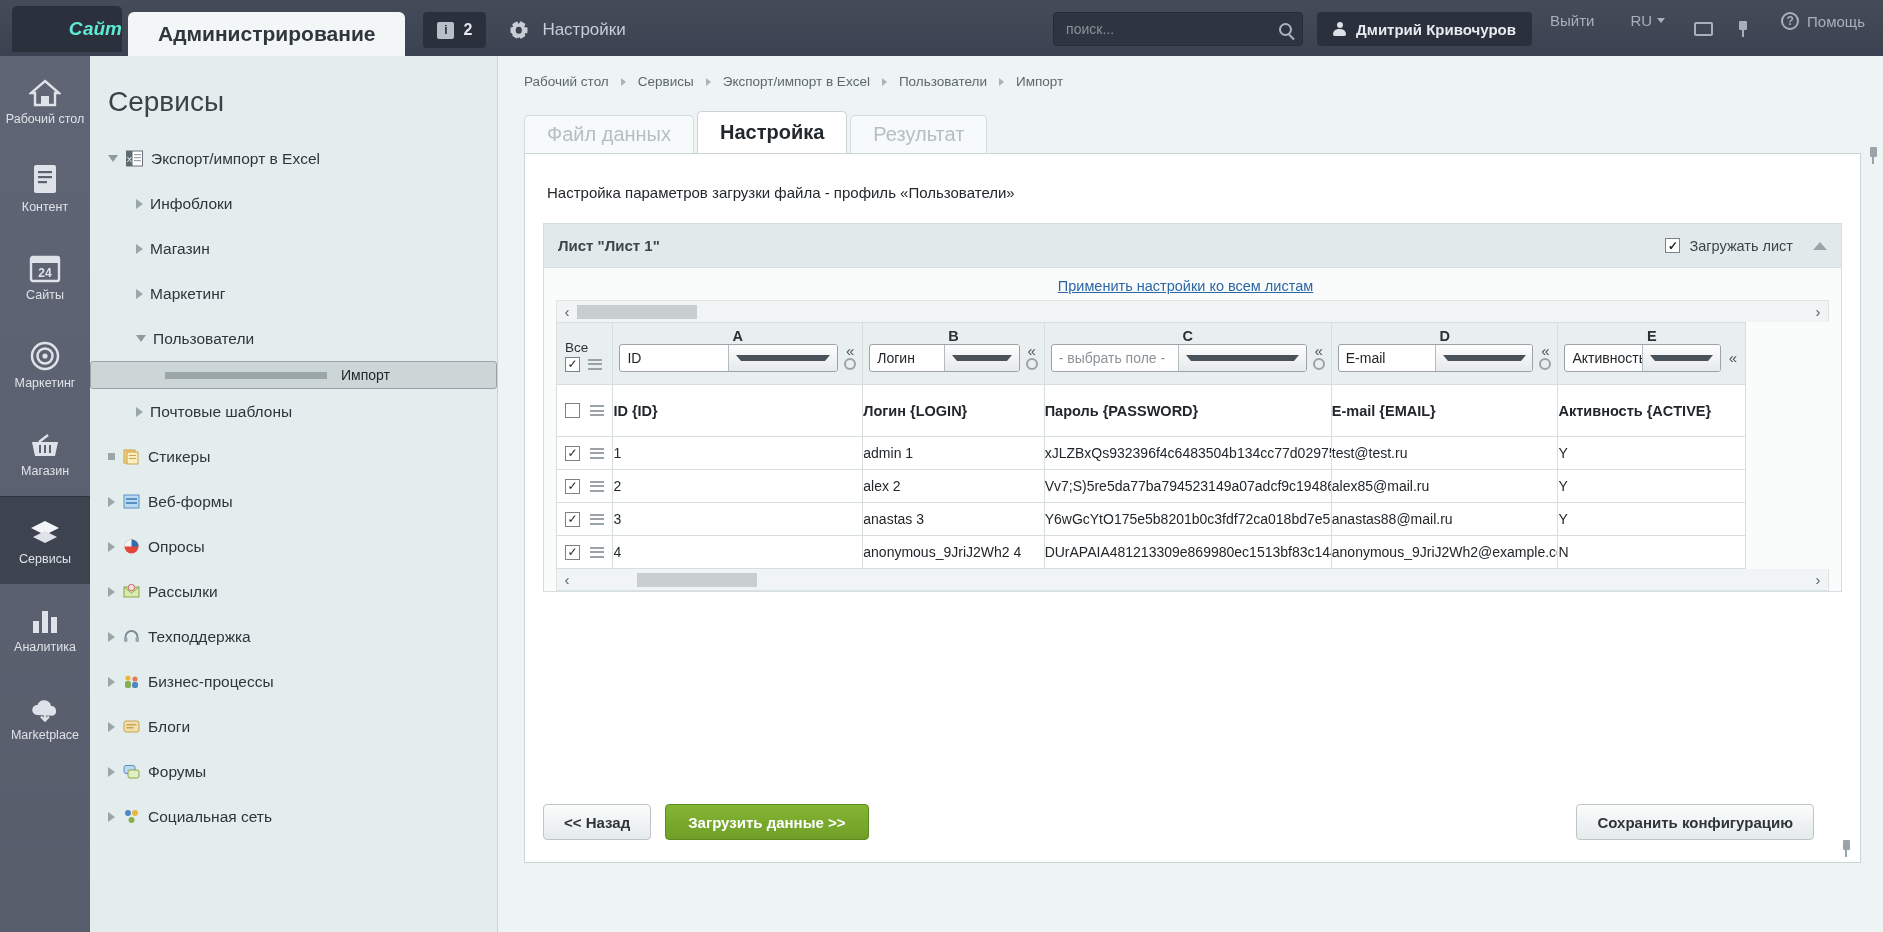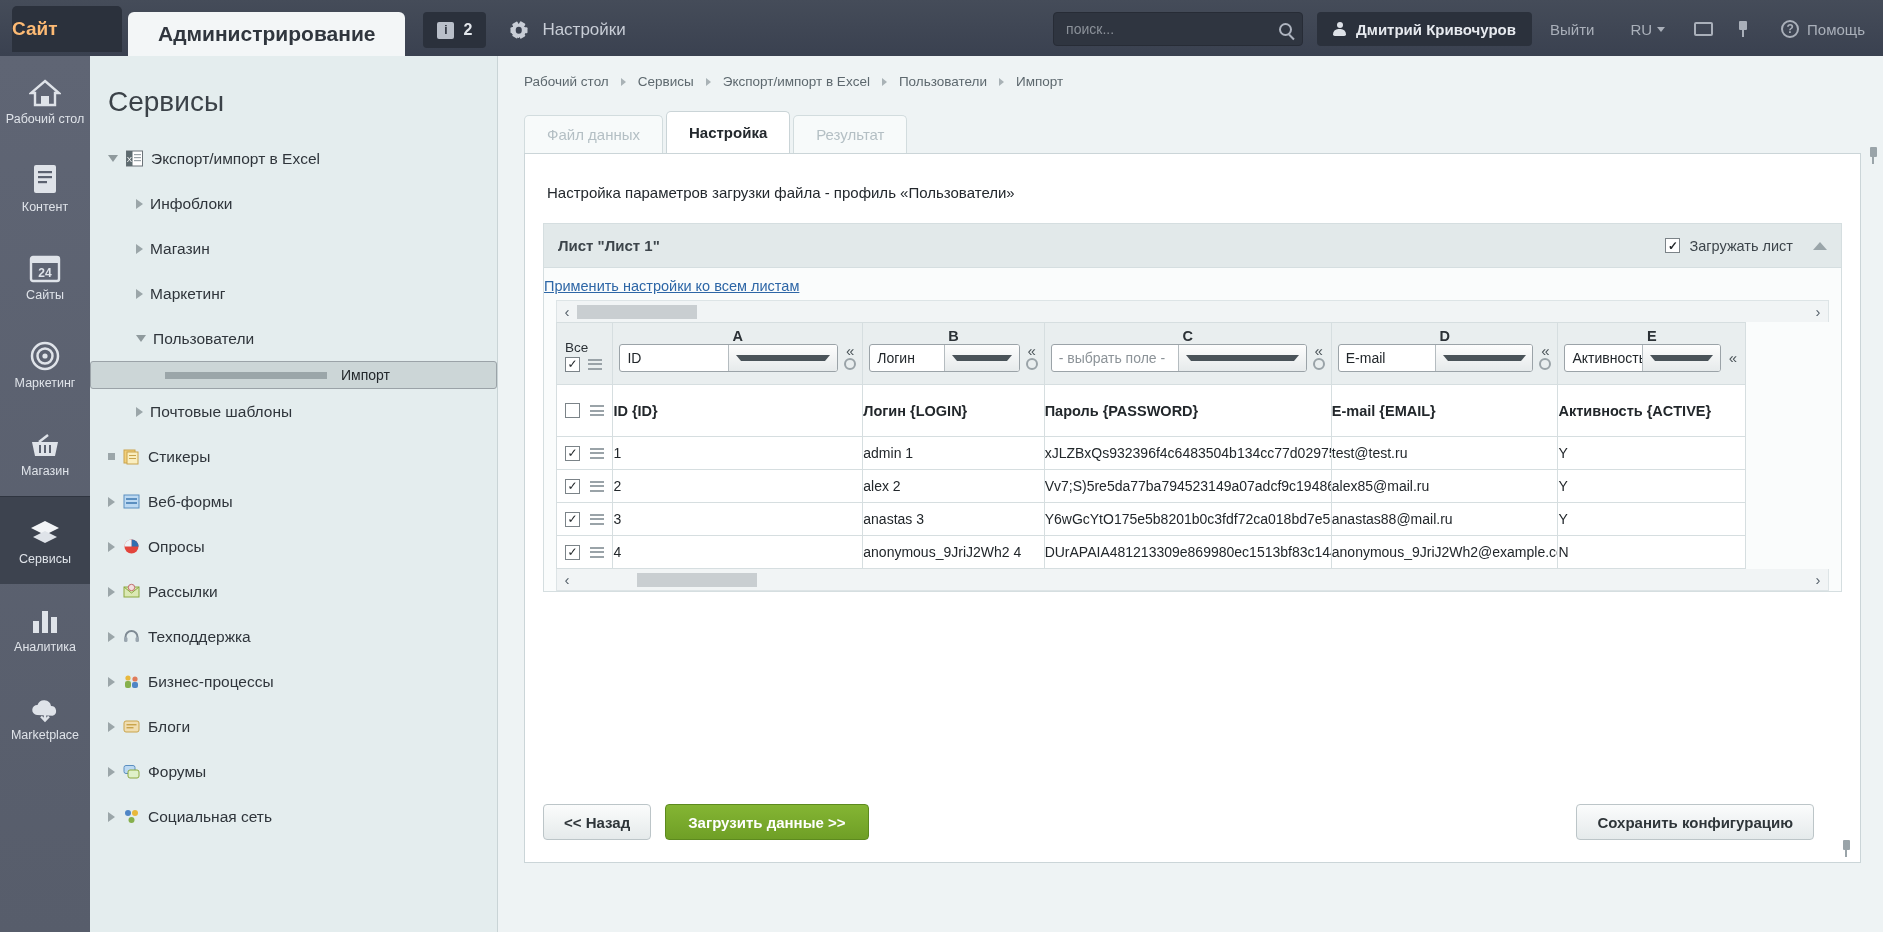--- a/index.html
+++ b/index.html
@@ -16,22 +16,22 @@
   .topbar {
     position: absolute; top: 0; left: 0; width: 1883px; height: 56px;
     background: #3f4653;
     background-image: linear-gradient(180deg,#454c59 0%, #3a4150 100%);
     display: flex; align-items: flex-start;
   }
   .tb-site {
     margin: 6px 0 0 12px;
     width: 110px; height: 46px;
     background: #2b313c; border-radius: 5px 5px 0 0;
-    display: flex; align-items: center; justify-content: flex-start;
-    color: #fdba74; font-size: 19px; font-weight: bold;
+    display: flex; align-items: center; justify-content: flex-end;
+    color: #5eead4; font-size: 19px; font-weight: bold; font-style: italic;
   }
   .tb-admin {
     margin: 12px 0 0 6px;
     padding: 0 30px; height: 44px;
     background: #f3f6f7; border-radius: 6px 6px 0 0;
     display: flex; align-items: center;
     color: #30363e; font-size: 21px; font-weight: bold;
   }
   .tb-counter {
     margin: 12px 0 0 18px; height: 36px; padding: 0 14px;
@@ -101,21 +101,21 @@
   .person::before {
     content:""; position:absolute; top:0; left:3.5px;
     width:6px; height:6px; border-radius:50%; background:#dde1e7;
   }
   .person::after {
     content:""; position:absolute; bottom:0; left:0;
     width:13px; height:7px; border-radius:6px 6px 2px 2px; background:#dde1e7;
   }
   .tb-link {
     margin: 12px 0 0 0; height: 34px; padding: 0 18px;
-    display: flex; align-items: center; color: #aab0ba; font-size: 15px;
+    display: flex; align-items: flex-start; color: #aab0ba; font-size: 15px;
   }
   .tb-lang { color:#aab0ba; font-size:15px; display:flex; align-items:center; gap:5px;}
   .caret-d { width:0;height:0;border-left:4px solid transparent;border-right:4px solid transparent;border-top:5px solid #aab0ba;}
   .tb-icon-btn {
     margin: 12px 0 0 0; height: 34px; width: 40px;
     display:flex; align-items:center; justify-content:center;
   }
   .ico-screen { width:19px;height:14px;border:2px solid #aab0ba;border-radius:2px; }
   .ico-pin { width:14px;height:16px; position:relative; }
   .ico-pin::before{content:"";position:absolute;top:0;left:3px;width:8px;height:9px;background:#aab0ba;border-radius:1px;}
@@ -170,21 +170,21 @@
   .crumbs a { color:#5d686e; text-decoration:none; }
   .page-title {
     margin: 14px 0 0 26px; display:flex; align-items:center; gap: 16px;
     font-size: 28px; font-weight: bold; color: #23282d;
   }
   .star { font-size: 23px; color: #b9c2c6; }
 
   .tabs { margin: 22px 0 0 26px; display: flex; align-items: flex-end; gap: 3px; position:relative;}
   .tab {
     height: 38px; padding: 0 22px; display:flex; align-items:center;
-    border-radius: 5px 5px 0 0; font-size: 15px;
+    border-radius: 5px 5px 0 0; font-size: 20px;
     background: #f7fafa; color: #b4bfc4; border: 1px solid #d2dcde; border-bottom: none;
   }
   .tab.active {
     background: #ffffff; color: #23282d; font-weight: bold; height: 42px;
     border-color: #cad4d7;
   }
   .pin-right {
     position: absolute; right: 16px; bottom: 6px;
   }
   .pin-g { width:12px;height:17px;position:relative;}
@@ -210,21 +210,21 @@
   }
   .sheet-hdr .sp { flex: 1; }
   .chk {
     width: 15px; height: 15px; border: 1px solid #7b8388; background: #fff;
     display: inline-flex; align-items: center; justify-content: center;
     font-size: 12px; color: #1f2427; line-height: 1;
   }
   .sheet-hdr .lbl { margin-left: 9px; font-weight: normal; color:#3d454b; font-size:14.5px;}
   .collapse-a { margin-left: 20px; width:0;height:0;border-left:7px solid transparent;border-right:7px solid transparent;border-bottom:8px solid #9aa5a9; }
 
-  .applylink { text-align: left; padding: 10px 14px 6px 0; }
+  .applylink { text-align: center; padding: 10px 14px 6px 0; }
   .applylink a { color: #2d66a6; font-size: 14.5px; text-decoration: underline; }
 
   .hscroll {
     height: 22px; background: #f1f4f5; border:1px solid #dde4e6; border-bottom:none;
     display:flex; align-items:center; margin: 0 12px;
   }
   .hs-arrow { width: 20px; text-align:center; color:#55606a; font-size:15px; }
   .hs-track { flex:1; height: 14px; position: relative; }
   .hs-thumb { position:absolute; left:0; top:0; height:14px; width:120px; background:#c9ced1; }
   .hs-thumb.right { left: 60px; }

